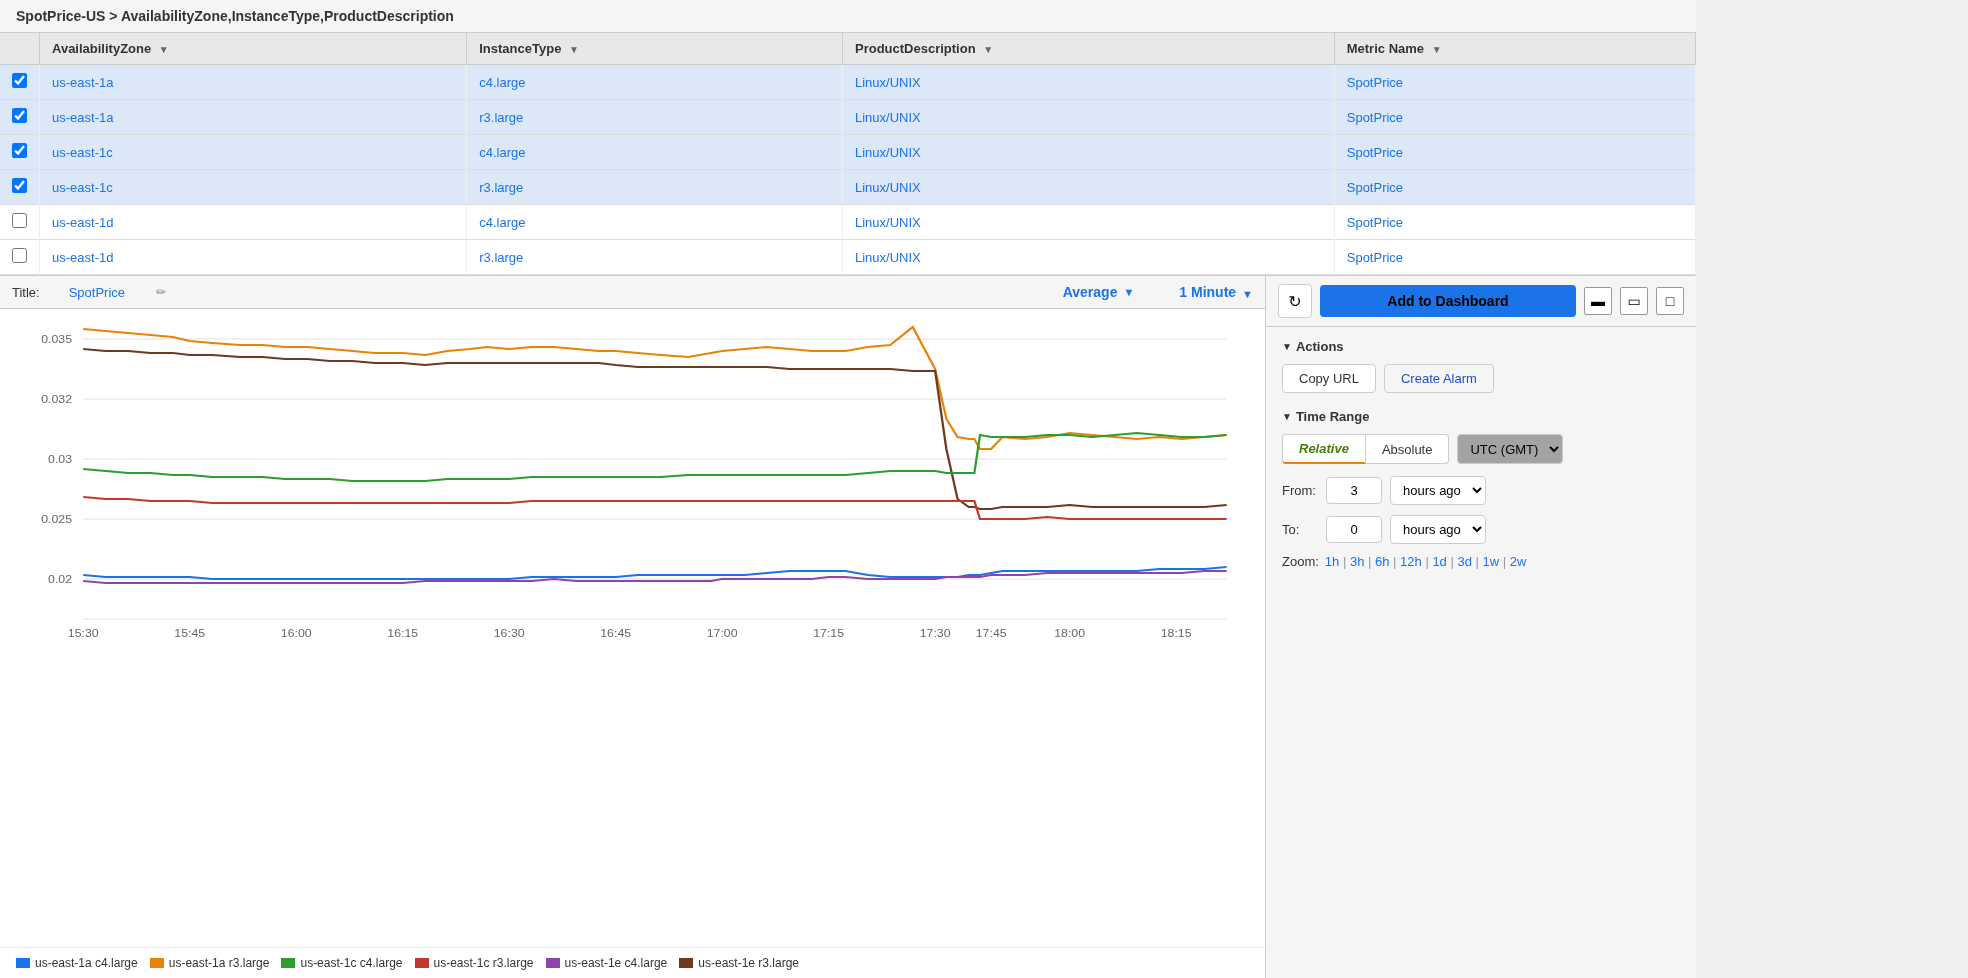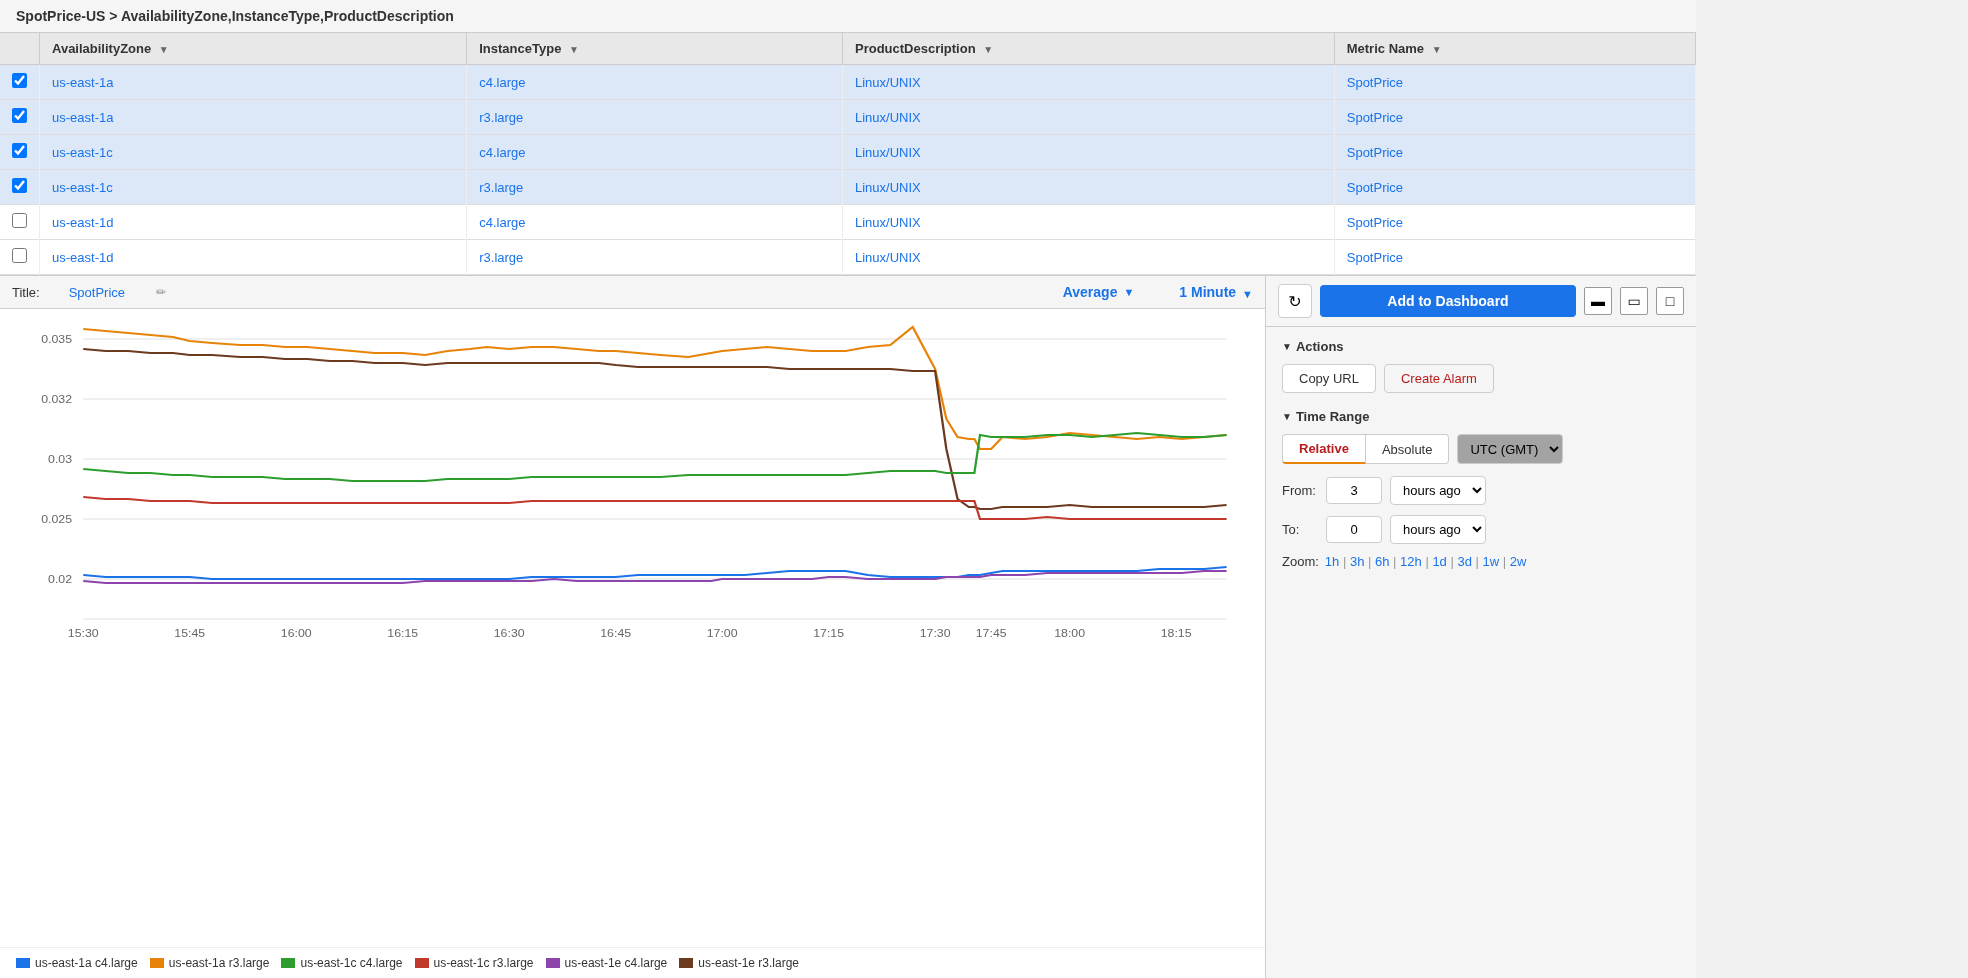--- a/index.html
+++ b/index.html
@@ -48,36 +48,36 @@
     
     .chart-legend { display: flex; flex-wrap: wrap; gap: 12px; padding: 8px 16px 8px 16px; background: #fff; border-top: 1px solid #eee; }
     .legend-item { display: flex; align-items: center; gap: 5px; font-size: 12px; }
     .legend-color { width: 14px; height: 10px; display: inline-block; }
 
     
     .right-panel { width: 430px; background: #f5f5f5; padding: 0; display: flex; flex-direction: column; }
 
     .right-toolbar { display: flex; align-items: center; padding: 8px 12px; background: #f5f5f5; border-bottom: 1px solid #ccc; gap: 8px; }
     .refresh-btn { width: 34px; height: 34px; border: 1px solid #ccc; background: #fff; border-radius: 4px; cursor: pointer; display: flex; align-items: center; justify-content: center; font-size: 16px; }
-    .add-dashboard-btn { background: #1a73e8; color: #ffffff; border: none; border-radius: 4px; padding: 8px 18px; font-size: 14px; font-weight: bold; cursor: pointer; flex: 1; }
+    .add-dashboard-btn { background: #1a73e8; color: #000000; border: none; border-radius: 4px; padding: 8px 18px; font-size: 14px; font-weight: bold; cursor: pointer; flex: 1; }
     .view-icon-btn { width: 28px; height: 28px; border: 1px solid #999; background: #fff; border-radius: 2px; cursor: pointer; display: flex; align-items: center; justify-content: center; font-size: 12px; }
 
     .right-content { padding: 12px 16px; }
 
     .section-header { font-size: 13px; font-weight: bold; color: #333; margin-bottom: 10px; display: flex; align-items: center; gap: 4px; }
     .section-header .triangle { font-size: 10px; }
 
     .actions-row { display: flex; gap: 8px; margin-bottom: 16px; }
     .action-btn { padding: 6px 16px; border: 1px solid #ccc; background: #fff; border-radius: 4px; cursor: pointer; font-size: 13px; color: #333; }
-    .action-btn.disabled { color: #b91c1c; background: #f5f5f5; cursor: default; }
+    .action-btn.disabled { color: #1d4ed8; background: #f5f5f5; cursor: default; }
 
     .time-range-section { }
     .time-range-tabs { display: flex; gap: 0; margin-bottom: 12px; }
     .time-tab { padding: 6px 16px; border: 1px solid #ccc; background: #fff; cursor: pointer; font-size: 13px; color: #333; border-radius: 4px 0 0 4px; }
-    .time-tab.active { border-bottom: 2px solid #e8830a; color: #b91c1c; font-weight: bold; }
+    .time-tab.active { border-bottom: 2px solid #e8830a; color: #4d7c0f; font-weight: bold; font-style: italic; }
     .time-tab:last-of-type { border-radius: 0 4px 4px 0; border-left: none; }
     .timezone-select { margin-left: 8px; padding: 5px 8px; border: 1px solid #ccc; background: #a3a3a3; border-radius: 4px; font-size: 13px; cursor: pointer; }
 
     .time-row { display: flex; align-items: center; gap: 8px; margin-bottom: 10px; }
     .time-label { font-size: 13px; color: #333; width: 36px; }
     .time-input { width: 56px; padding: 5px 8px; border: 1px solid #ccc; border-radius: 4px; font-size: 13px; text-align: center; }
     .time-unit-select { padding: 5px 8px; border: 1px solid #ccc; border-radius: 4px; font-size: 13px; background: #fff; cursor: pointer; }
 
     .zoom-row { display: flex; align-items: flex-end; gap: 6px; margin-top: 8px; font-size: 13px; }
     .zoom-label { color: #333; }

